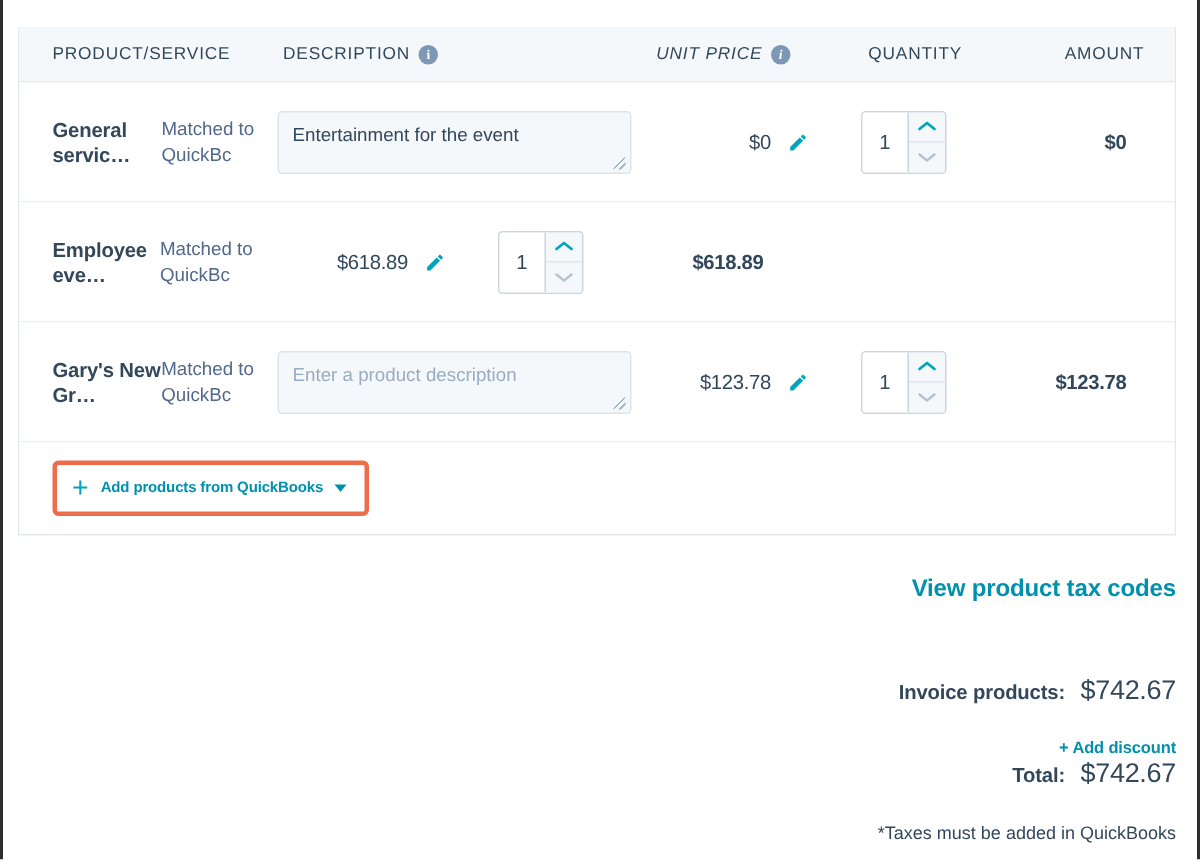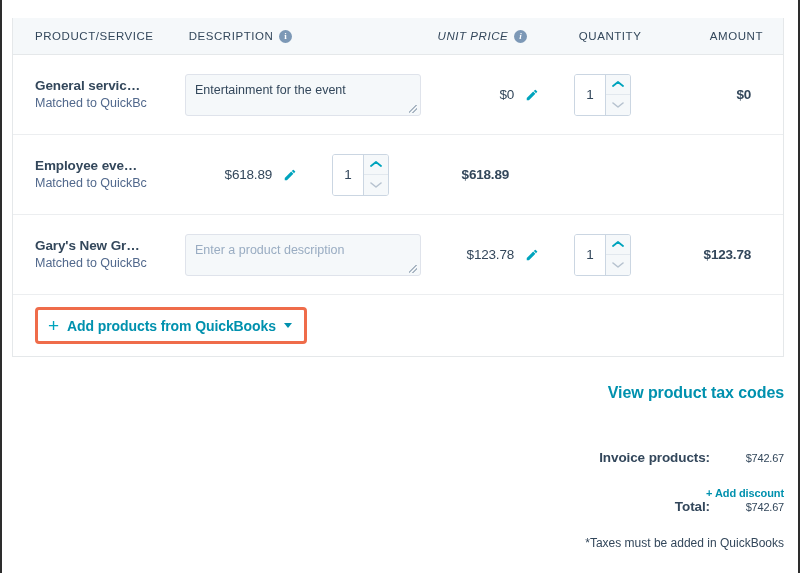--- a/index.html
+++ b/index.html
@@ -76,21 +76,21 @@
 
   .row {
     display: flex;
     align-items: center;
     min-height: 80px;
     border-bottom: 1px solid #eceef0;
     background: #ffffff;
   }
 
   .cell { display: flex; align-items: center; }
-  .cell-prod { width: 172px; padding-left: 22px; flex-direction: column; align-items: flex-start; }
+  .cell-prod { width: 172px; padding-left: 22px; flex-direction: row; align-items: center; }
   .prod-name {
     font-size: 13.5px;
     font-weight: bold;
     color: #33475b;
     line-height: 17px;
     letter-spacing: -0.1px;
   }
   .prod-sub {
     font-size: 12.5px;
     color: #51688c;
@@ -209,21 +209,21 @@
   }
   .add-plus {
     color: #00a4bd;
     font-size: 19px;
     line-height: 19px;
     margin-right: 8px;
     font-weight: 400;
   }
   .add-label {
     color: #0091ae;
-    font-size: 14px;
+    font-size: 10px;
     font-weight: bold;
     letter-spacing: -0.1px;
   }
   .add-caret {
     margin-left: 8px;
     width: 0; height: 0;
     border-left: 4.5px solid transparent;
     border-right: 4.5px solid transparent;
     border-top: 5px solid #0091ae;
   }
@@ -251,21 +251,21 @@
     align-items: baseline;
     margin-bottom: 22px;
   }
   .sum-label {
     font-size: 13.5px;
     font-weight: bold;
     color: #33475b;
     letter-spacing: -0.1px;
   }
   .sum-value {
-    font-size: 11px;
+    font-size: 18px;
     color: #33475b;
     width: 74px;
     text-align: right;
     letter-spacing: -0.2px;
   }
   .discount-line {
     font-size: 11px;
     font-weight: bold;
     color: #0091ae;
     letter-spacing: -0.1px;

